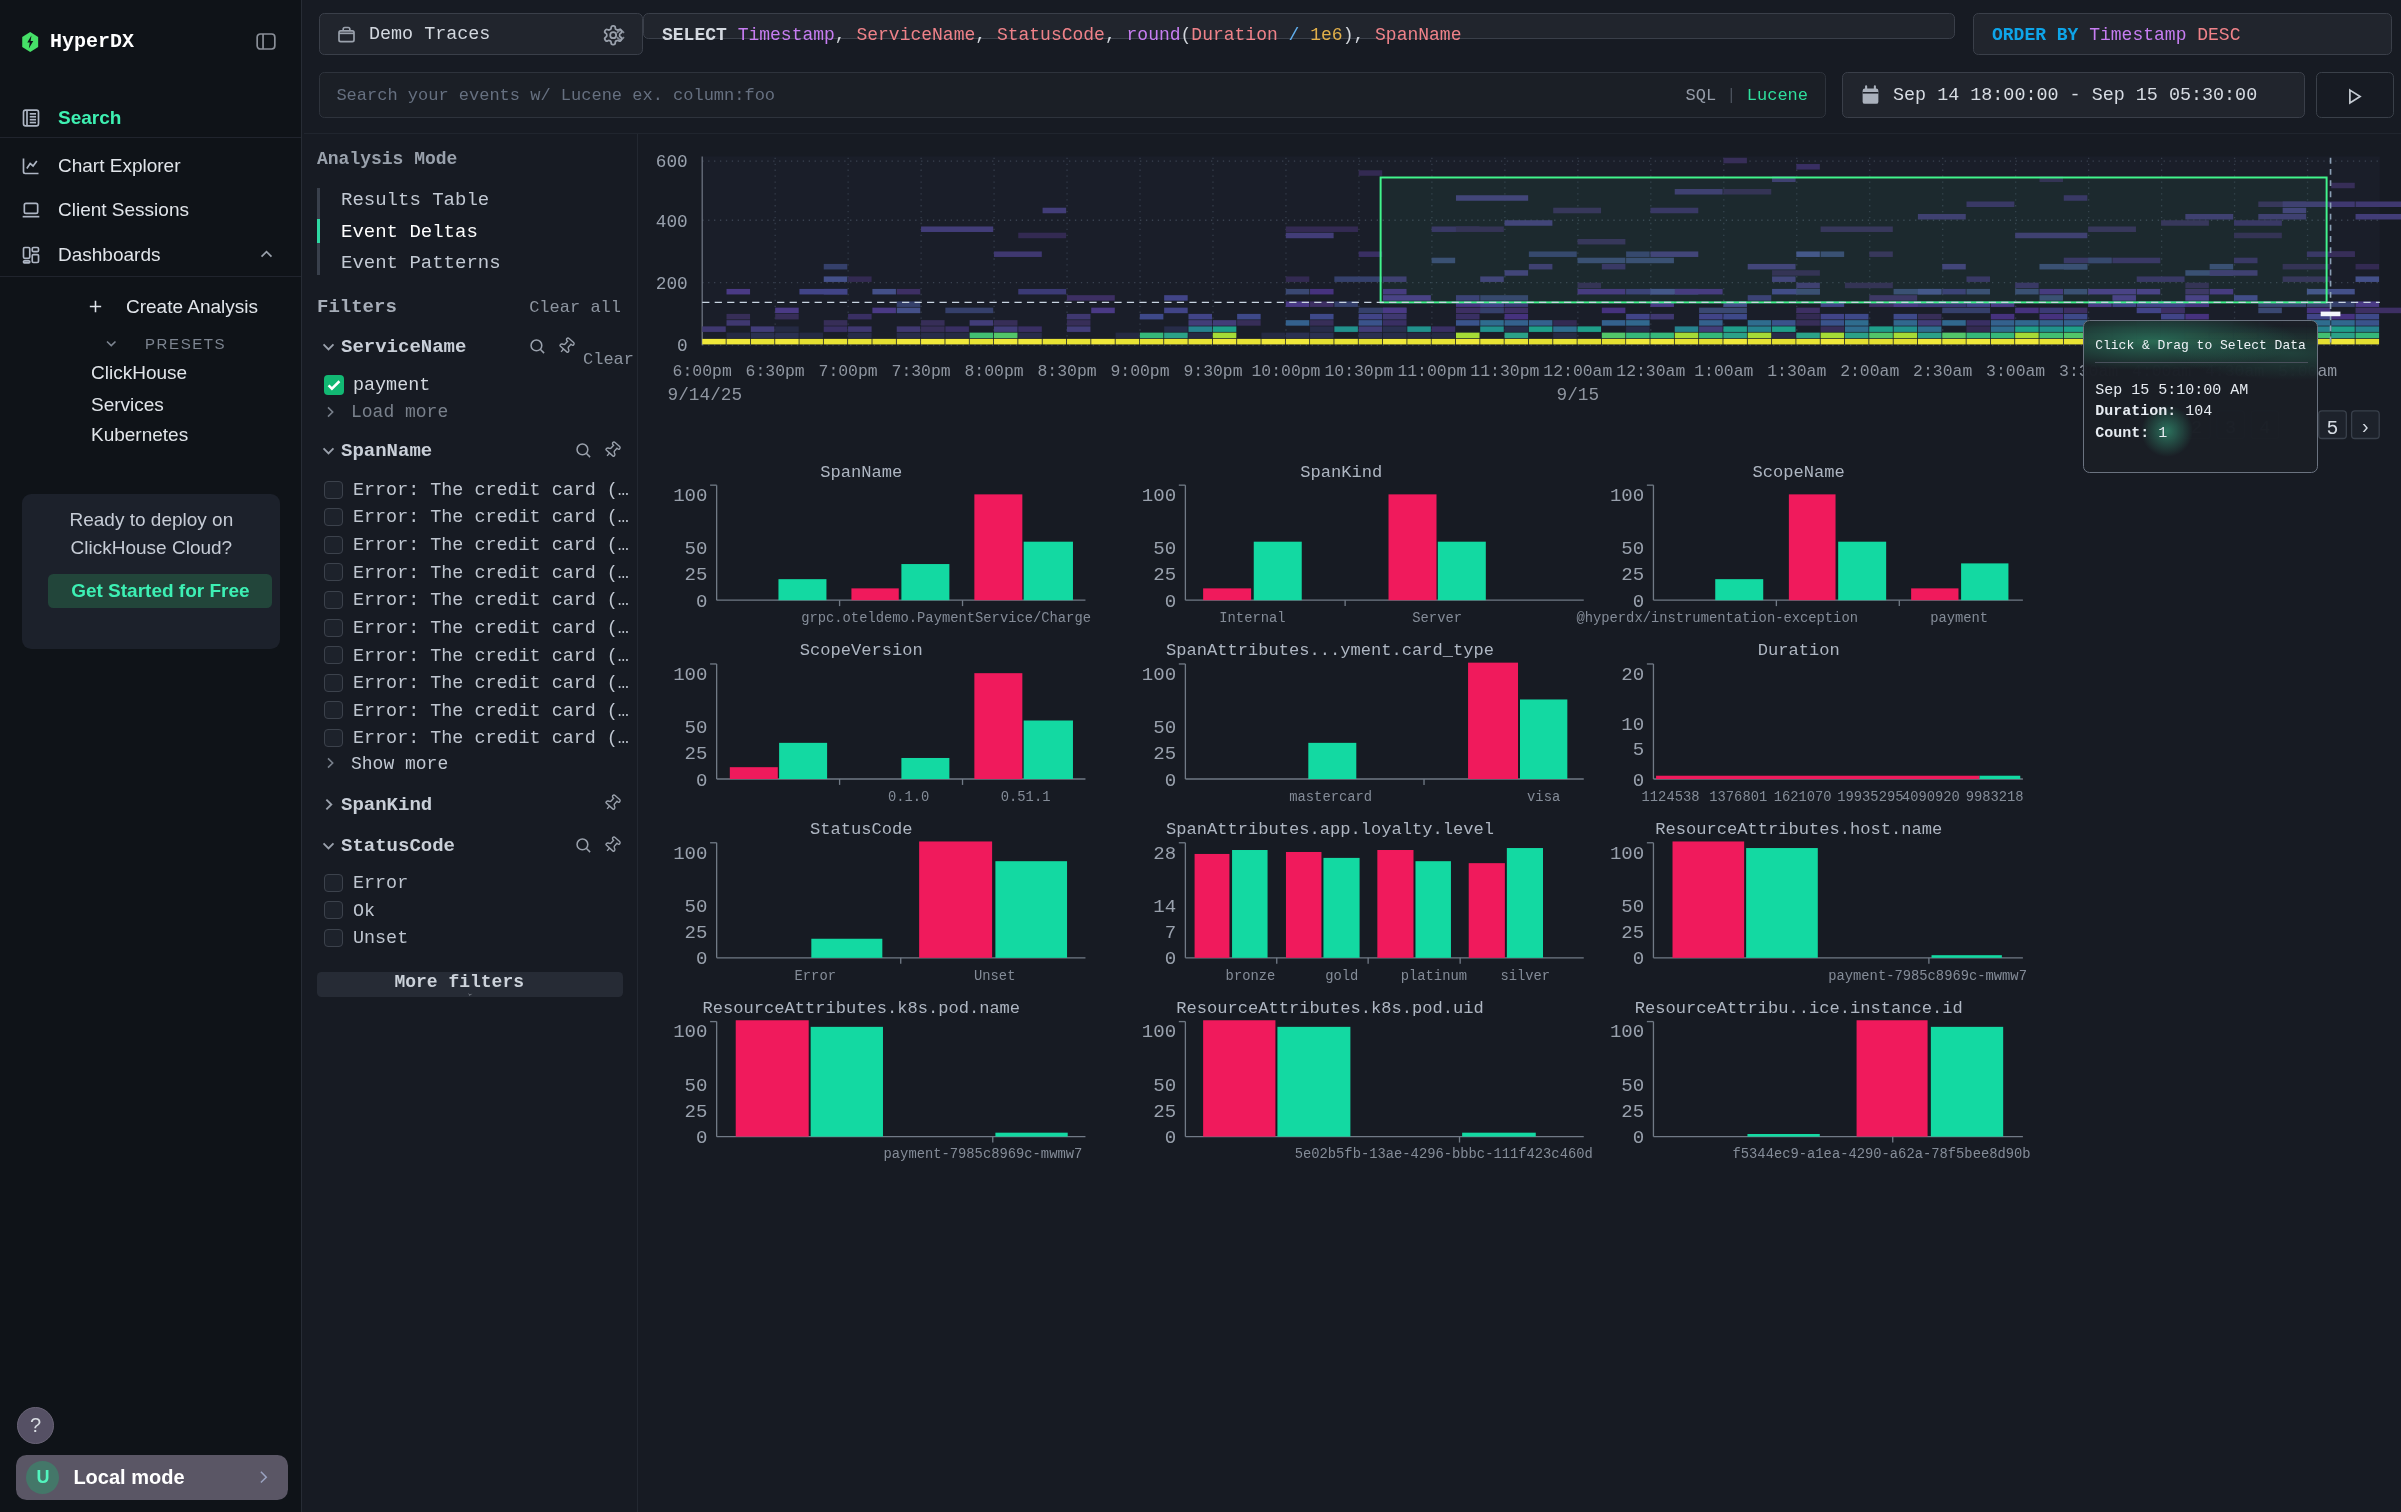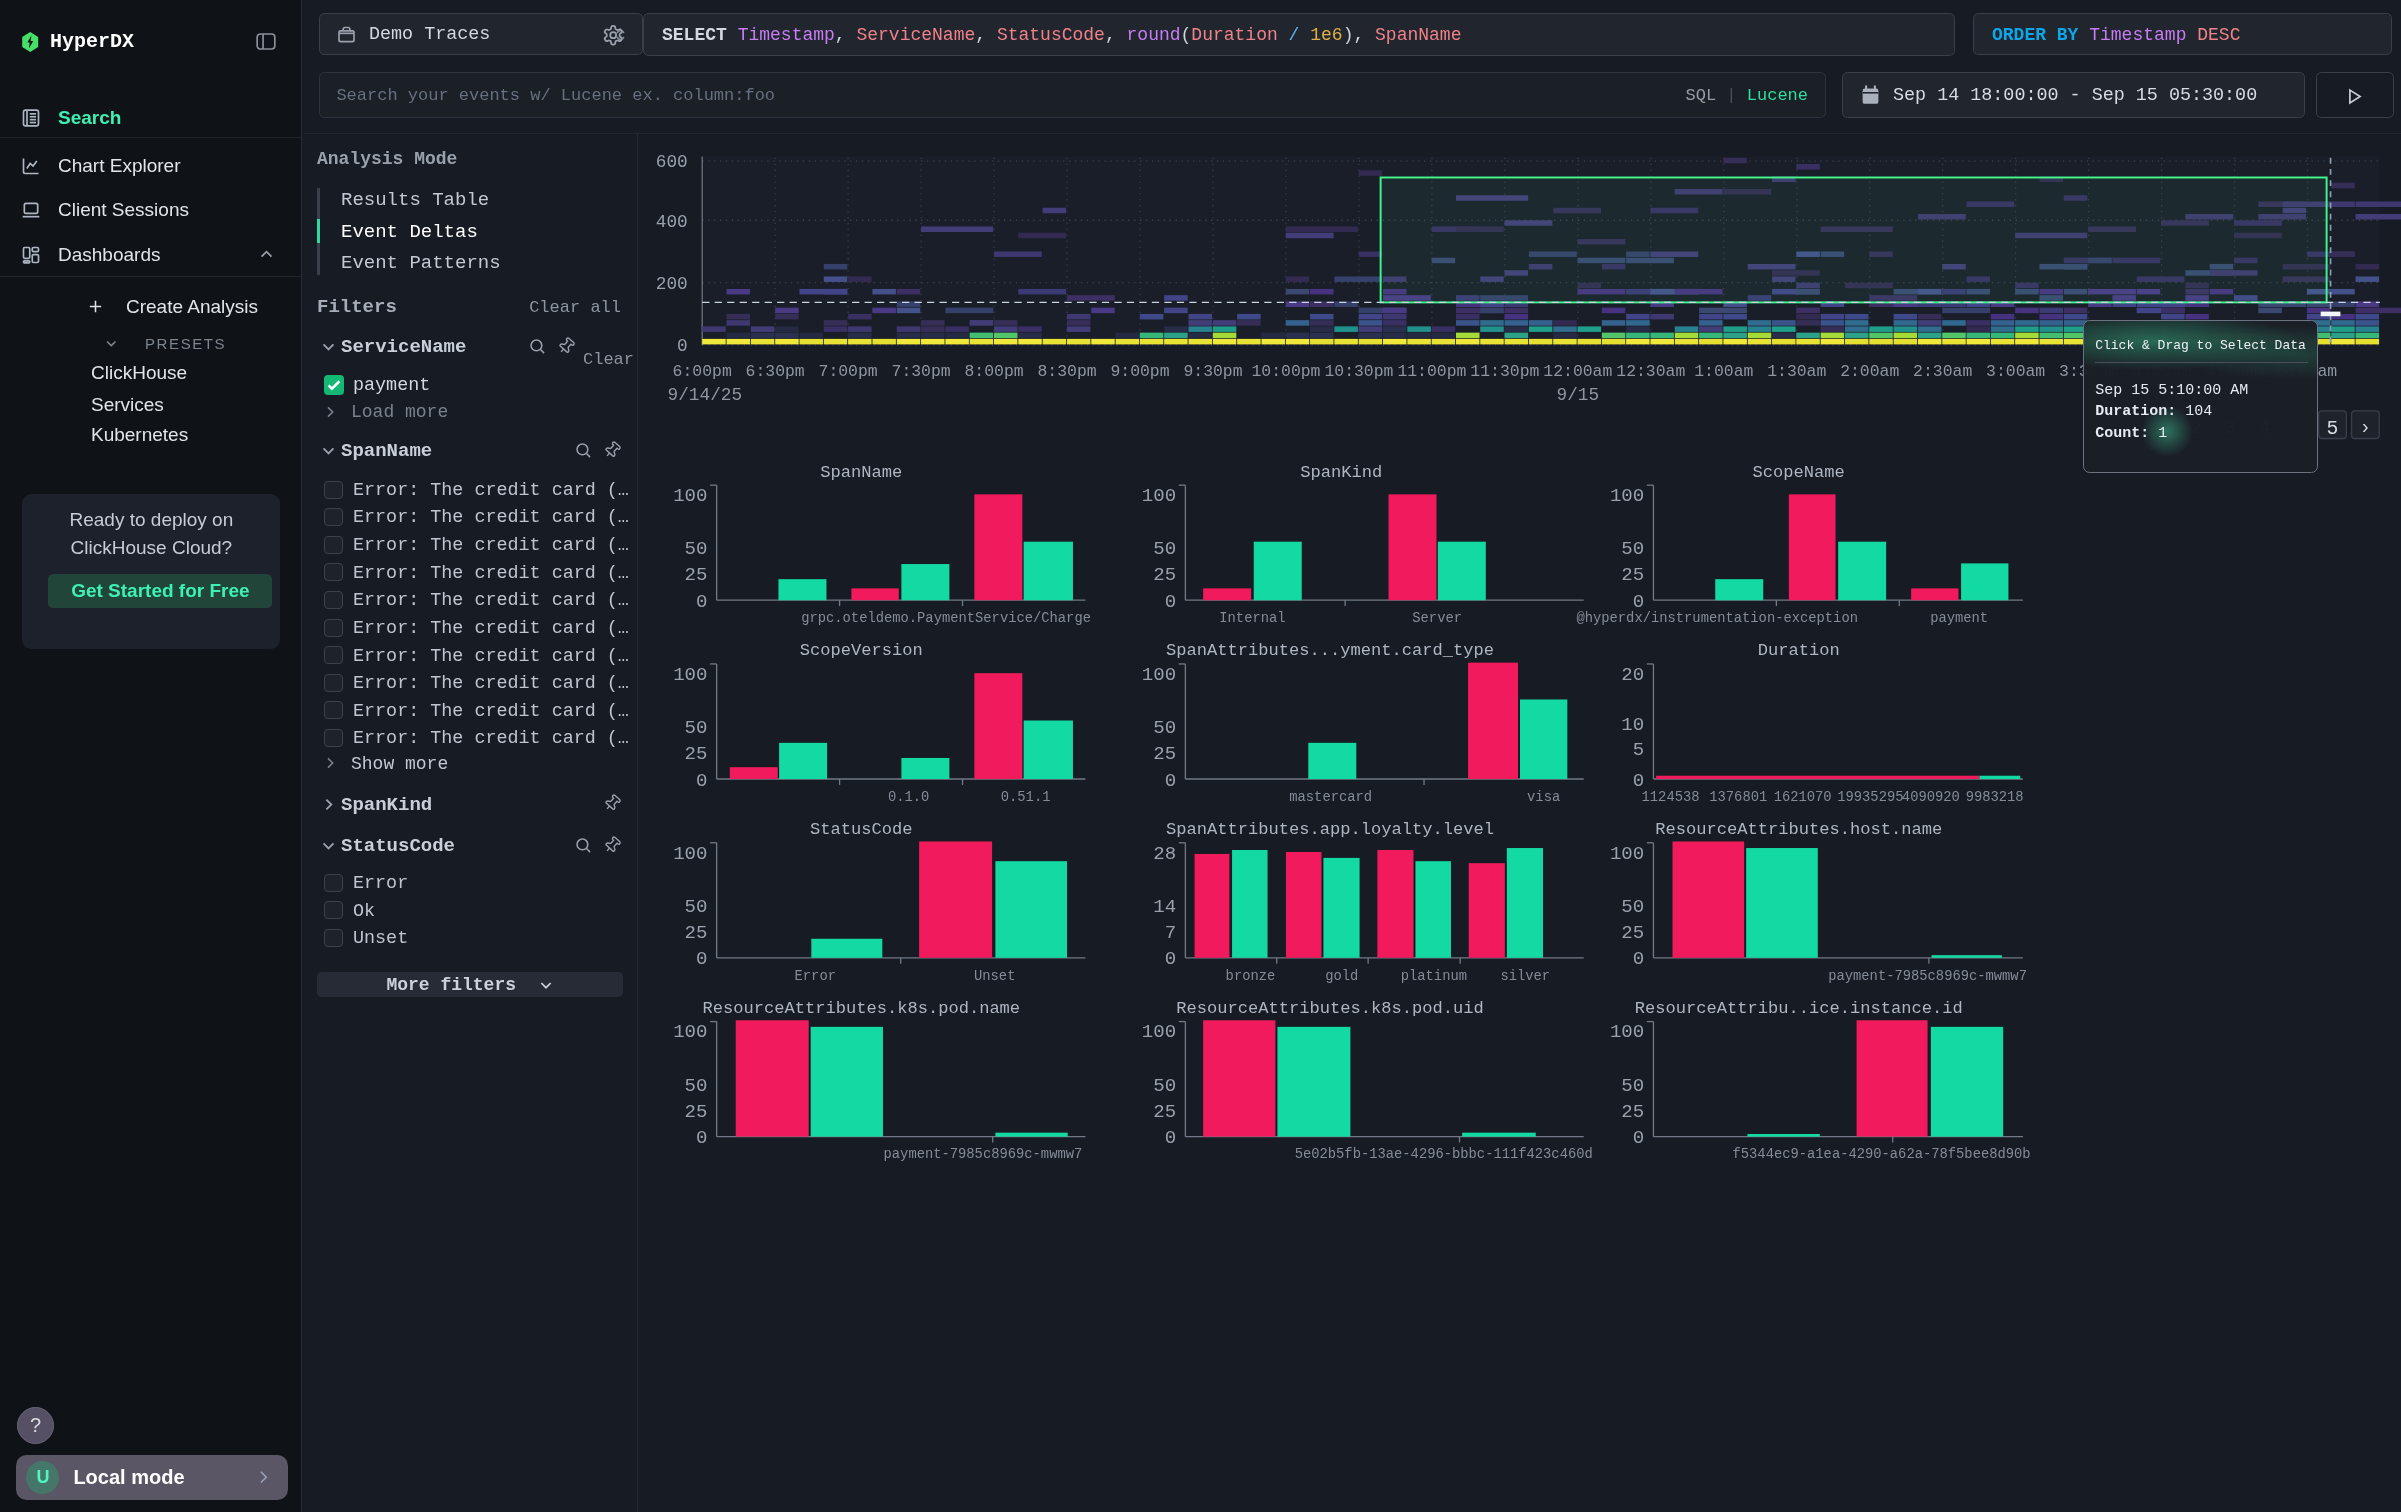--- a/index.html
+++ b/index.html
@@ -109,21 +109,21 @@
 <span class="mono" style="position:absolute;left:49px;top:10px;font-size:18.4px;color:#d3d8df;">Demo Traces</span>
 <svg style="position:absolute;right:13px;top:11.2px" width="17" height="20" viewBox="0 0 24 28" fill="none" stroke="#848b96" stroke-width="2.4">
       <path d="M7 11l5-5 5 5"></path>
       <path d="M7 17l5 5 5-5"></path>
     </svg>
 </div>
 <svg class="abs" style="left:602px;top:24px" width="22.4" height="22.4" viewBox="0 0 24 24" fill="none" stroke="#9aa1ac" stroke-width="1.9">
 <circle cx="12" cy="12" r="3.2"></circle>
 <path d="M12.22 2h-.44a2 2 0 0 0-2 2v.18a2 2 0 0 1-1 1.73l-.43.25a2 2 0 0 1-2 0l-.15-.08a2 2 0 0 0-2.73.73l-.22.38a2 2 0 0 0 .73 2.73l.15.1a2 2 0 0 1 1 1.72v.51a2 2 0 0 1-1 1.74l-.15.09a2 2 0 0 0-.73 2.73l.22.38a2 2 0 0 0 2.73.73l.15-.08a2 2 0 0 1 2 0l.43.25a2 2 0 0 1 1 1.73V20a2 2 0 0 0 2 2h.44a2 2 0 0 0 2-2v-.18a2 2 0 0 1 1-1.73l.43-.25a2 2 0 0 1 2 0l.15.08a2 2 0 0 0 2.73-.73l.22-.39a2 2 0 0 0-.73-2.73l-.15-.08a2 2 0 0 1-1-1.74v-.5a2 2 0 0 1 1-1.74l.15-.09a2 2 0 0 0 .73-2.73l-.22-.38a2 2 0 0 0-2.73-.73l-.15.08a2 2 0 0 1-2 0l-.43-.25a2 2 0 0 1-1-1.73V4a2 2 0 0 0-2-2z"></path>
   </svg>
-<div class="box mono" style="left:643px;top:13px;width:1312px;height:43px;font-size:18px;">
+<div class="box mono" style="left:643px;top:13px;width:1312px;height:26px;font-size:18px;">
 <div style="position:absolute;left:18px;top:10.5px;white-space:pre;"><span style="color:#d4d9e0;font-weight:bold;">SELECT </span><span style="color:#c77df2;">Timestamp</span><span style="color:#d0d4da;">, </span><span style="color:#ef8289;">ServiceName</span><span style="color:#d0d4da;">, </span><span style="color:#ef8289;">StatusCode</span><span style="color:#d0d4da;">, </span><span style="color:#c77df2;">round</span><span style="color:#d0d4da;">(</span><span style="color:#ef8289;">Duration</span><span style="color:#d0d4da;"> </span><span style="color:#61afef;">/</span><span style="color:#d0d4da;"> </span><span style="color:#e2b04a;">1e6</span><span style="color:#d0d4da;">), </span><span style="color:#ef8289;">SpanName</span></div>
 </div>
 <div class="box mono" style="left:1973px;top:13px;width:419px;height:42px;font-size:18px;">
 <div style="position:absolute;left:18px;top:10.5px;white-space:pre;"><span style="color:#0ea5e9;font-weight:bold;">ORDER BY </span><span style="color:#c77df2;">Timestamp</span><span style="color:#d0d4da;"> </span><span style="color:#ef8289;">DESC</span></div>
 </div>
 <div class="abs mono" style="left:319px;top:72px;width:1507px;height:46px;background:#1b1f26;border:1.3px solid #2e333c;border-radius:5.3px;font-size:17px;">
 <div style="position:absolute;left:16.4px;top:12.5px;color:#667080;">Search your events w/ Lucene ex. column:foo</div>
 <div style="position:absolute;right:17px;top:12.5px;"><span style="color:#959ca8;">SQL</span><span style="color:#4a515c;"> | </span><span style="color:#2fdf9d;">Lucene</span></div>
 </div>
 <div class="box mono" style="left:1842px;top:72px;width:463px;height:46px;font-size:18.4px;text-align:right;">
@@ -233,21 +233,21 @@
           <path d="M12 17v5"></path>
           <path d="M9 10.76a2 2 0 0 1-1.11 1.79l-1.78.9A2 2 0 0 0 5 15.24V16a1 1 0 0 0 1 1h12a1 1 0 0 0 1-1v-.76a2 2 0 0 0-1.11-1.79l-1.78-.9A2 2 0 0 1 15 10.76V6h1a2 2 0 0 0 0-4H8a2 2 0 0 0 0 4h1z"></path>
         </g>
       </svg></div>
 <div class="chk" style="left:22.4px;top:740px;"></div>
 <div class="flabel" style="left:51px;top:739px;">Error</div>
 <div class="chk" style="left:22.4px;top:767px;"></div>
 <div class="flabel" style="left:51px;top:767px;">Ok</div>
 <div class="chk" style="left:22.4px;top:795px;"></div>
 <div class="flabel" style="left:51px;top:794px;">Unset</div>
-<div class="abs" style="left:15px;top:838px;width:306px;height:25px;background:#262b35;border-radius:4.6px;display:flex;align-items:center;justify-content:center;">
+<div class="abs" style="left:15px;top:838px;width:306px;height:25px;background:#262b35;border-radius:4.6px;display:flex;align-items:center;justify-content:center;flex-direction:column;">
 <span class="mono" style="font-weight:bold;font-size:18px;color:#ccd2da;">More filters&nbsp;&nbsp;</span>
 <svg width="16" height="16" viewBox="0 0 24 24" fill="none" stroke="#ccd2da" stroke-width="2.6">
         <path d="M5 9l7 7 7-7"></path>
       </svg>
 </div>
 </div>
 <svg class="abs" style="left:0;top:0;z-index:1" width="2401" height="1512" viewBox="0 0 3652 2300">
 <rect x="1068.0" y="238" width="2552.0" height="287.0" fill="#1a1e29"></rect>
 <line x1="1068.0" y1="245" x2="3620.0" y2="245" stroke="#3a4250" stroke-width="2" stroke-dasharray="2 7"></line>
 <line x1="1068.0" y1="335" x2="3620.0" y2="335" stroke="#3a4250" stroke-width="2" stroke-dasharray="2 7"></line>

